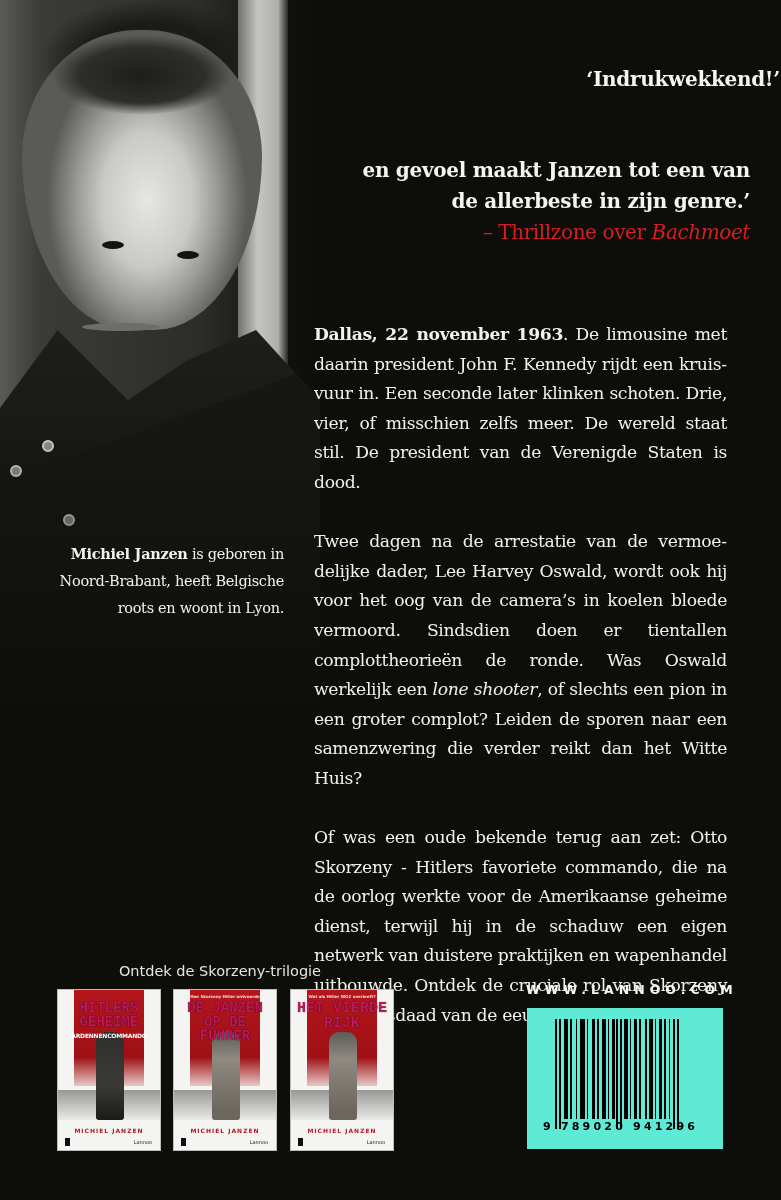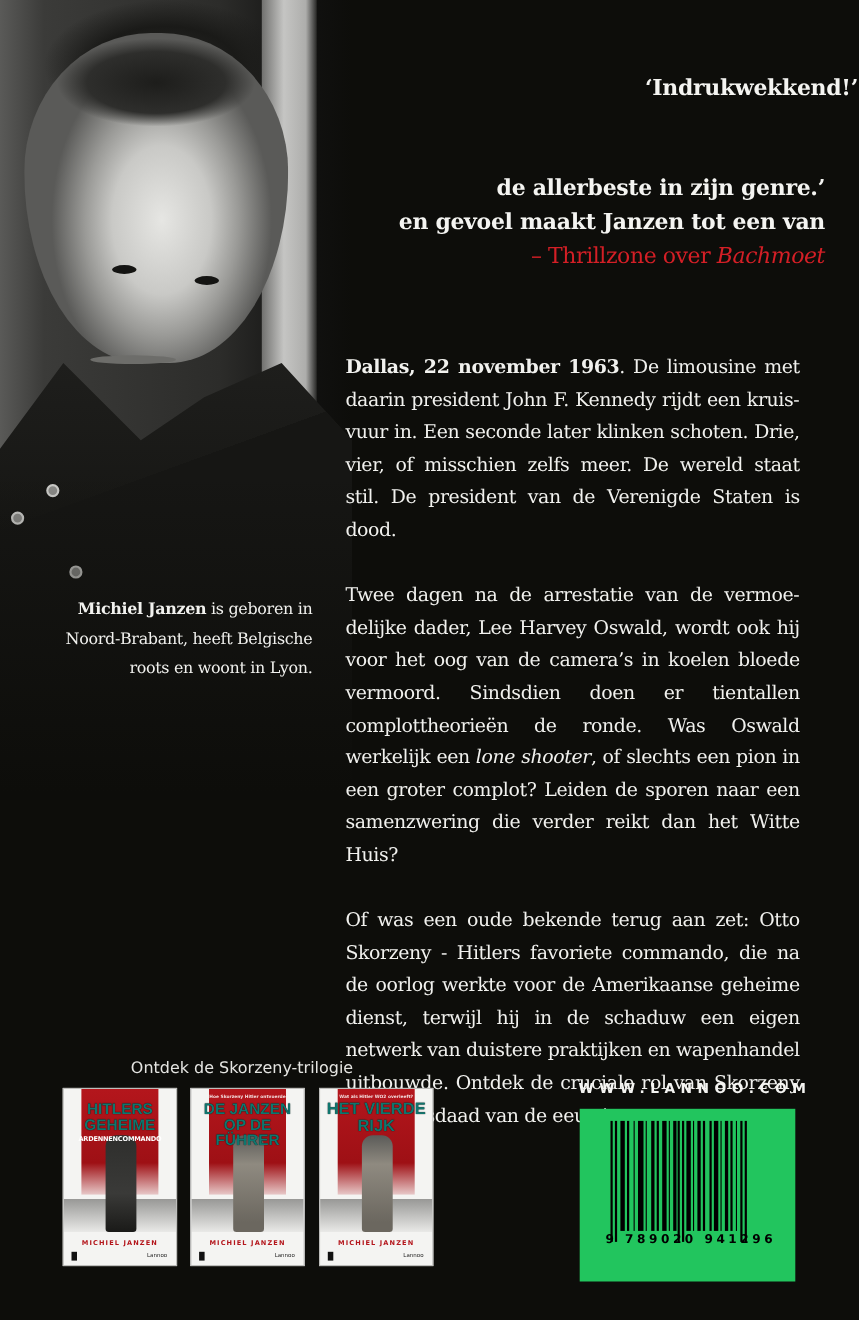--- a/index.html
+++ b/index.html
@@ -79,21 +79,21 @@
     position: absolute; top: 989px; width: 104px; height: 162px; background: #f4f4f2;
     overflow: hidden; border: 1px solid #bdbdbb;
   }
   .book .red-band {
     position: absolute; left: 16px; right: 16px; top: 0; height: 96px;
     background: linear-gradient(to bottom, #b4161c, #9e1015 70%, rgba(180,22,28,0.2));
   }
   .book .tagline { position: absolute; left: 0; right: 0; top: 4px; text-align: center; font-family: "DejaVu Sans", sans-serif; font-size: 4px; color: #f3dede; font-weight: bold; }
   .book .btitle {
     position: absolute; left: 4px; right: 4px; top: 11px; text-align: center;
-    font-family: Liberation Sans, sans-serif; font-weight: bold; color: #0f766e; font-size: 14px; line-height: 14px;
+    font-family: Liberation Mono, monospace; font-weight: bold; color: #be185d; font-size: 14px; line-height: 14px;
     text-shadow: 0 0 1px #000;
   }
   .book .bsub { position: absolute; left: 8px; right: 8px; top: 42px; text-align: center; font-family: "DejaVu Sans", sans-serif; font-weight: bold; font-size: 6px; color: #fff; letter-spacing: -0.2px; }
   .book .figure {
     position: absolute; left: 38px; top: 42px; width: 28px; height: 88px;
     background: linear-gradient(to bottom, #2e2e2c, #3a3a38 60%, #1a1a18);
     border-radius: 10px 10px 3px 3px;
   }
   .book .figure.coat { background: linear-gradient(to bottom, #5b5b58, #8f8a80 30%, #6b675f 90%); }
   .book .ground {
@@ -106,21 +106,21 @@
   .book1 { left: 57px; }
   .book2 { left: 173px; }
   .book3 { left: 290px; }
 
   
   .website {
     position: absolute; left: 526px; top: 982px; width: 200px;
     font-family: "DejaVu Sans", sans-serif; font-weight: bold; font-size: 12.5px; color: #f4f4f1; letter-spacing: 5px;
   }
   .barcode-box {
-    position: absolute; left: 527px; top: 1008px; width: 196px; height: 157px; background: #22c55e; text-align: center;
+    position: absolute; left: 527px; top: 1008px; width: 196px; height: 141px; background: #5eead4;
   }
   .barcode-bars { position: absolute; left: 28px; top: 11px; width: 140px; height: 110px; display: flex; align-items: flex-start; }
   .barcode-bars span { display: block; height: 100px; background: #000; }
   .barcode-bars span.guard { height: 110px; }
   .barcode-bars span.gap { background: transparent; }
   .barcode-num {
     position: absolute; left: 16px; top: 112px; width: 170px;
     font-family: "DejaVu Sans", sans-serif; font-weight: bold; font-size: 11px; color: #000; letter-spacing: 3.2px; white-space: nowrap;
   }
 </style>
@@ -139,22 +139,22 @@
   <div class="button-dot" style="left:10px; top:465px;"></div>
   <div class="button-dot" style="left:63px; top:514px;"></div>
   <div class="fade"></div>
 </div>
 
 <div class="quote quote1">
   <div class="q-text">‘Indrukwekkend!’</div>
 </div>
 
 <div class="quote quote2">
+  <div class="q-text">en gevoel maakt Janzen tot een van</div>
   <div class="q-text">de allerbeste in zijn genre.’</div>
-  <div class="q-text">en gevoel maakt Janzen tot een van</div>
   <div class="q-src"><span>– Thrillzone over </span><em>Bachmoet</em></div>
 </div>
 
 <div class="body-copy">
   <p><b>Dallas, 22 november 1963</b><span>. De limousine met daarin president John F. Kennedy rijdt een kruis­vuur in. Een seconde later klinken schoten. Drie, vier, of misschien zelfs meer. De wereld staat stil. De president van de Verenigde Staten is dood.</span></p>
   <p><span>Twee dagen na de arrestatie van de vermoe­delijke dader, Lee Harvey Oswald, wordt ook hij voor het oog van de camera’s in koelen bloede vermoord. Sindsdien doen er tiental­len complottheorieën de ronde. Was Oswald werkelijk een </span><em>lone shooter</em><span>, of slechts een pion in een groter complot? Leiden de sporen naar een samenzwering die verder reikt dan het Witte Huis?</span></p>
   <p>Of was een oude bekende terug aan zet: Otto Skorzeny - Hitlers favoriete commando, die na de oorlog werkte voor de Amerikaanse ge­heime dienst, terwijl hij in de schaduw een eigen netwerk van duistere praktijken en wapenhandel uitbouwde. Ontdek de cruciale rol van Skorzeny in ‘de misdaad van de eeuw’.</p>
 </div>
 
 <div class="author-bio"><b>Michiel Janzen</b><span> is geboren in Noord-Brabant, heeft Belgische roots en woont in Lyon.</span></div>

